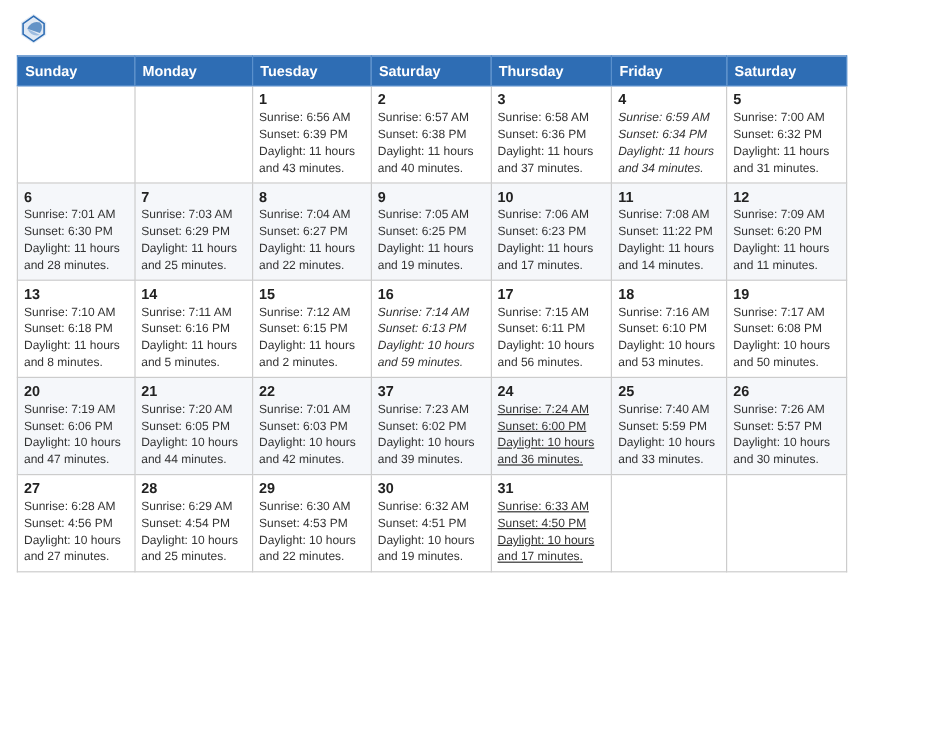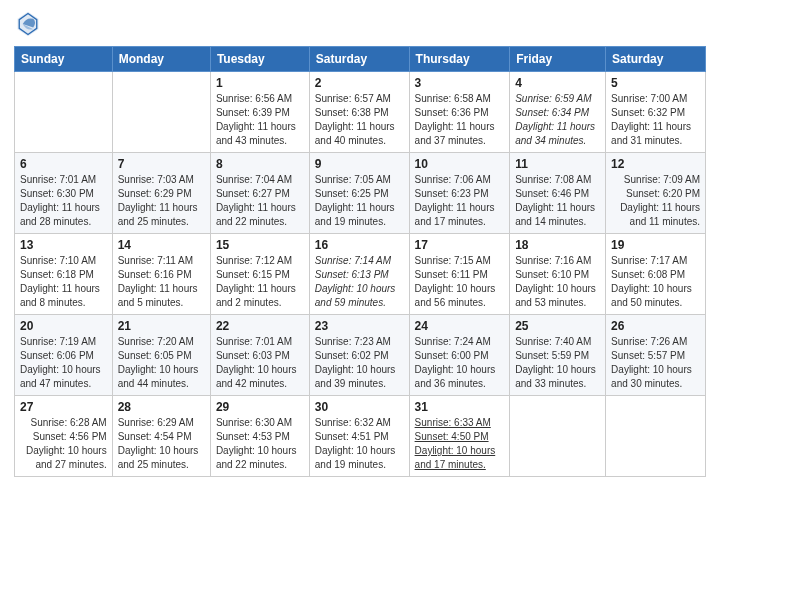--- a/index.html
+++ b/index.html
@@ -192,26 +192,26 @@
           </td>
           <td>
             <span class="day-number">10</span>
             <div class="day-info" style="white-space: pre-line;">Sunrise: 7:06 AM
 Sunset: 6:23 PM
 Daylight: 11 hours and 17 minutes.</div>
           </td>
           <td>
             <span class="day-number">11</span>
             <div class="day-info" style="white-space: pre-line;">Sunrise: 7:08 AM
-Sunset: 6:46 PM
+Sunset: 11:22 PM
 Daylight: 11 hours and 14 minutes.</div>
           </td>
           <td>
             <span class="day-number">12</span>
-            <div class="day-info" style="white-space: pre-line; text-align: right;">Sunrise: 7:09 AM
+            <div class="day-info" style="white-space: pre-line;">Sunrise: 7:09 AM
 Sunset: 6:20 PM
 Daylight: 11 hours and 11 minutes.</div>
           </td>
         </tr>
         <tr>
           <td>
             <span class="day-number">13</span>
             <div class="day-info" style="white-space: pre-line;">Sunrise: 7:10 AM
 Sunset: 6:18 PM
 Daylight: 11 hours and 8 minutes.</div>
@@ -266,48 +266,48 @@
 Sunset: 6:05 PM
 Daylight: 10 hours and 44 minutes.</div>
           </td>
           <td>
             <span class="day-number">22</span>
             <div class="day-info" style="white-space: pre-line;">Sunrise: 7:01 AM
 Sunset: 6:03 PM
 Daylight: 10 hours and 42 minutes.</div>
           </td>
           <td>
-            <span class="day-number">23</span>
+            <span class="day-number">37</span>
             <div class="day-info" style="white-space: pre-line;">Sunrise: 7:23 AM
 Sunset: 6:02 PM
 Daylight: 10 hours and 39 minutes.</div>
           </td>
           <td>
             <span class="day-number">24</span>
-            <div class="day-info" style="white-space: pre-line;">Sunrise: 7:24 AM
+            <div class="day-info" style="white-space: pre-line; text-decoration: underline;">Sunrise: 7:24 AM
 Sunset: 6:00 PM
 Daylight: 10 hours and 36 minutes.</div>
           </td>
           <td>
             <span class="day-number">25</span>
             <div class="day-info" style="white-space: pre-line;">Sunrise: 7:40 AM
 Sunset: 5:59 PM
 Daylight: 10 hours and 33 minutes.</div>
           </td>
           <td>
             <span class="day-number">26</span>
             <div class="day-info" style="white-space: pre-line;">Sunrise: 7:26 AM
 Sunset: 5:57 PM
 Daylight: 10 hours and 30 minutes.</div>
           </td>
         </tr>
         <tr>
           <td>
             <span class="day-number">27</span>
-            <div class="day-info" style="white-space: pre-line; text-align: right;">Sunrise: 6:28 AM
+            <div class="day-info" style="white-space: pre-line;">Sunrise: 6:28 AM
 Sunset: 4:56 PM
 Daylight: 10 hours and 27 minutes.</div>
           </td>
           <td>
             <span class="day-number">28</span>
             <div class="day-info" style="white-space: pre-line;">Sunrise: 6:29 AM
 Sunset: 4:54 PM
 Daylight: 10 hours and 25 minutes.</div>
           </td>
           <td>

